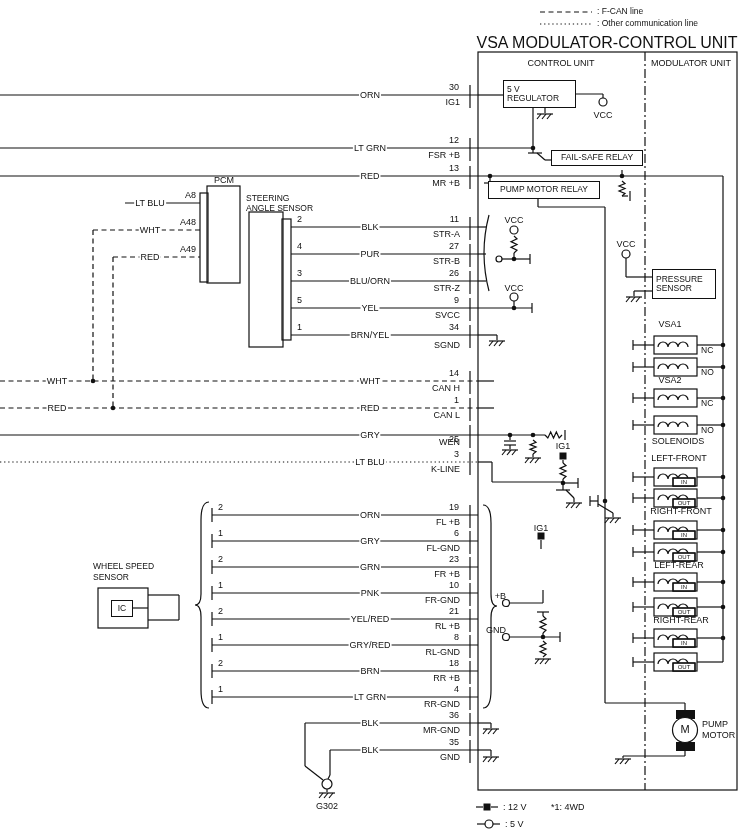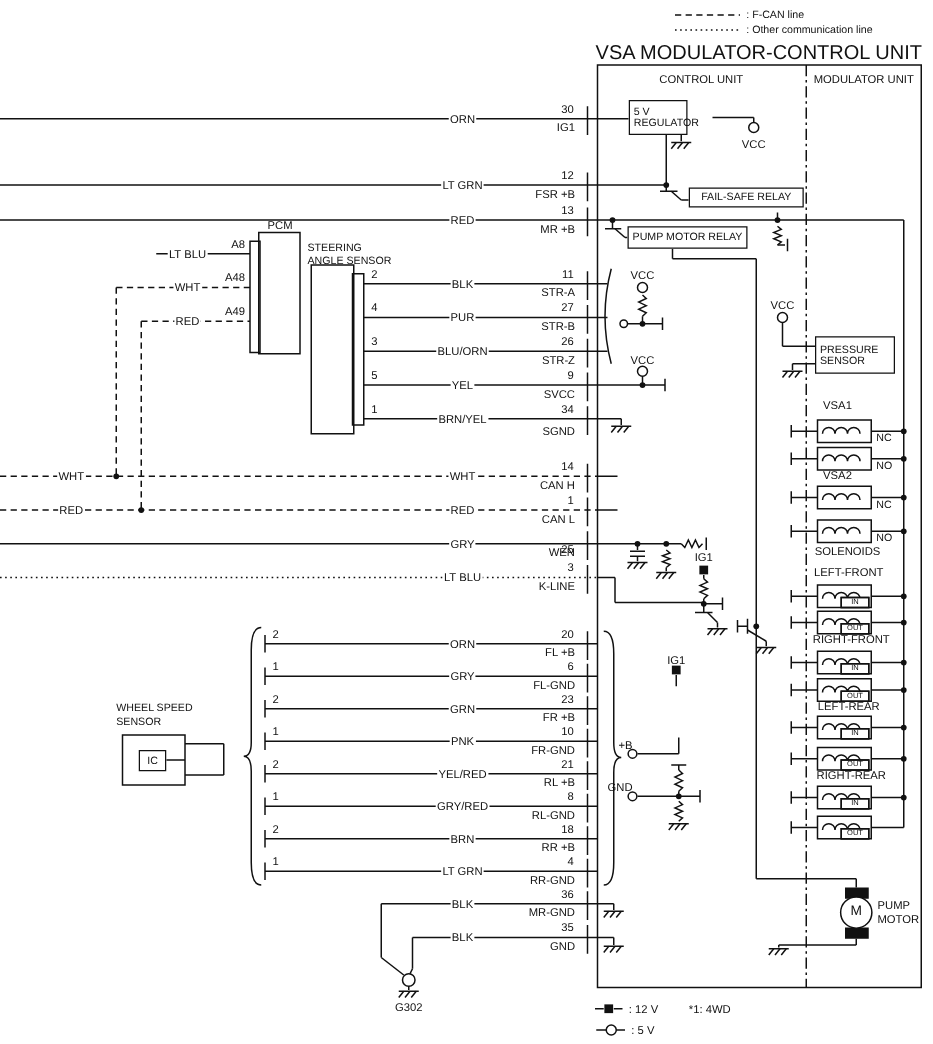--- a/index.html
+++ b/index.html
@@ -360,28 +360,28 @@
       <line x1="493" y1="824" x2="500" y2="824"></line>
     </svg>
 
   <div class="lbl f8 nobg" style="left:596px;top:7px">: F-CAN line</div>
   <div class="lbl f8 nobg" style="left:596px;top:19px">: Other communication line</div>
 
   <div class="lbl f10 nobg c" style="left:607px;top:37px">VSA MODULATOR-CONTROL UNIT</div>
   <div class="lbl nobg c" style="left:561px;top:58px">CONTROL UNIT</div>
   <div class="lbl nobg c" style="left:691px;top:58px">MODULATOR UNIT</div>
 
-  <div class="box" style="left:503px;top:80px;width:47px;height:28px">
+  <div class="box" style="left:503px;top:80px;width:73px;height:28px">
     <span>5 V</span>
     <span>REGULATOR</span>
   </div>
   <div class="box bc" style="left:551px;top:150px;width:92px;height:16px">
     <span>FAIL-SAFE RELAY</span>
   </div>
-  <div class="box bc" style="left:502px;top:181px;width:96px;height:18px">
+  <div class="box bc" style="left:488px;top:181px;width:112px;height:18px">
     <span>PUMP MOTOR RELAY</span>
   </div>
   <div class="box" style="left:652px;top:269px;width:64px;height:30px">
     <span>PRESSURE</span>
     <span>SENSOR</span>
   </div>
 
   <div class="lbl nobg c" style="left:603px;top:110px">VCC</div>
   <div class="lbl nobg c" style="left:514px;top:215px">VCC</div>
   <div class="lbl nobg c" style="left:514px;top:283px">VCC</div>
@@ -453,21 +453,21 @@
     <div class="lbl r nobg" style="right: 286px; top: 395px;">1</div>
     <div class="lbl r nobg" style="right: 285px; top: 410px;">CAN L</div>
     <div class="lbl c" style="left: 57px; top: 403px;">RED</div>
     <div class="lbl c" style="left: 370px; top: 430px;">GRY</div>
     <div class="lbl r nobg" style="right: 286px; top: 406px; margin-top: 28px;">25</div>
     <div class="lbl r nobg" style="right: 285px; top: 437px;">WEN</div>
     <div class="lbl c" style="left: 370px; top: 457px;">LT BLU</div>
     <div class="lbl r nobg" style="right: 286px; top: 449px;">3</div>
     <div class="lbl r nobg" style="right: 285px; top: 464px;">K-LINE</div>
     <div class="lbl c" style="left: 370px; top: 510px;">ORN</div>
-    <div class="lbl r nobg" style="right: 286px; top: 502px;">20</div>
+    <div class="lbl r nobg" style="right: 286px; top: 502px;">19</div>
     <div class="lbl r nobg" style="right: 285px; top: 517px;">FL +B</div>
     <div class="lbl nobg" style="left: 217px; top: 502px;">2</div>
     <div class="lbl c" style="left: 370px; top: 536px;">GRY</div>
     <div class="lbl r nobg" style="right: 286px; top: 528px;">6</div>
     <div class="lbl r nobg" style="right: 285px; top: 543px;">FL-GND</div>
     <div class="lbl nobg" style="left: 217px; top: 528px;">1</div>
     <div class="lbl c" style="left: 370px; top: 562px;">GRN</div>
     <div class="lbl r nobg" style="right: 286px; top: 554px;">23</div>
     <div class="lbl r nobg" style="right: 285px; top: 569px;">FR +B</div>
     <div class="lbl nobg" style="left: 217px; top: 554px;">2</div>

